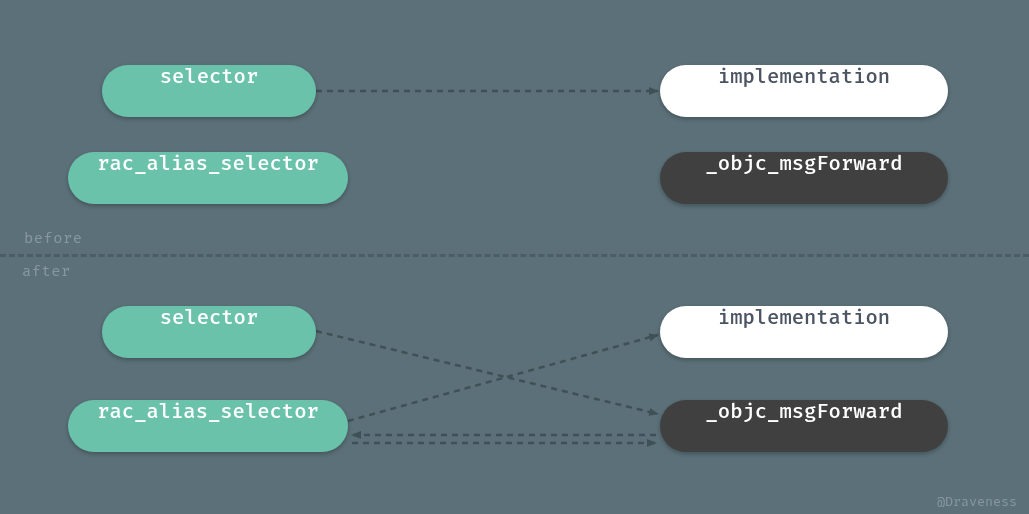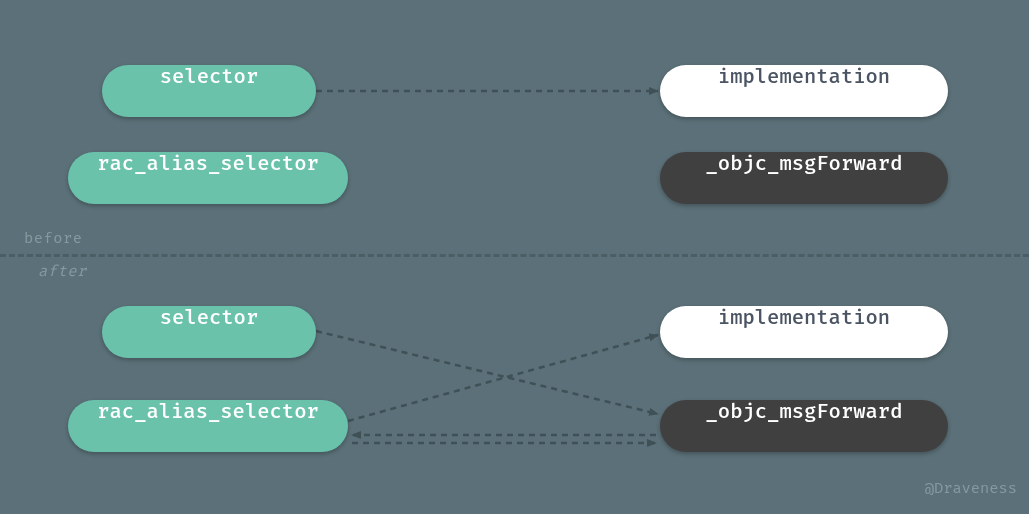--- a/index.html
+++ b/index.html
@@ -50,23 +50,23 @@
     position: absolute;
     left: 0; top: 0;
     width: 1029px;
     height: 514px;
     pointer-events: none;
   }
 
   .credit {
     position: absolute;
     right: 12px;
-    bottom: 16px;
+    bottom: 4px;
     color: #8699a0;
-    font-size: 15px;
+    font-size: 13px;
   }
 </style>
 </head>
 <body>
 
 <div class="canvas">
 
   <svg class="arrows">
     <defs>
       <marker id="arrowhead" markerWidth="10" markerHeight="8" refX="9" refY="4" orient="auto" markerUnits="userSpaceOnUse">
@@ -92,21 +92,21 @@
   </div>
   <div class="pill pill-teal" style="left:68px; top:152px; width:280px;">
     <span>rac_alias_selector</span>
   </div>
   <div class="pill pill-blue" style="left:660px; top:152px; width:288px;">
     <span>_objc_msgForward</span>
   </div>
 
   <div class="divider-label" style="left:24px; top:229px;">before</div>
   <div class="divider-line" style="top:254px;"></div>
-  <div class="divider-label" style="left:38px; top:262px;font-style:italic;">after</div>
+  <div class="divider-label" style="left:22px; top:262px;">after</div>
 
   <div class="pill pill-teal" style="left:102px; top:306px; width:214px;">
     <span>selector</span>
   </div>
   <div class="pill pill-yellow" style="left:660px; top:306px; width:288px;">
     <span>implementation</span>
   </div>
   <div class="pill pill-teal" style="left:68px; top:400px; width:280px;">
     <span>rac_alias_selector</span>
   </div>

